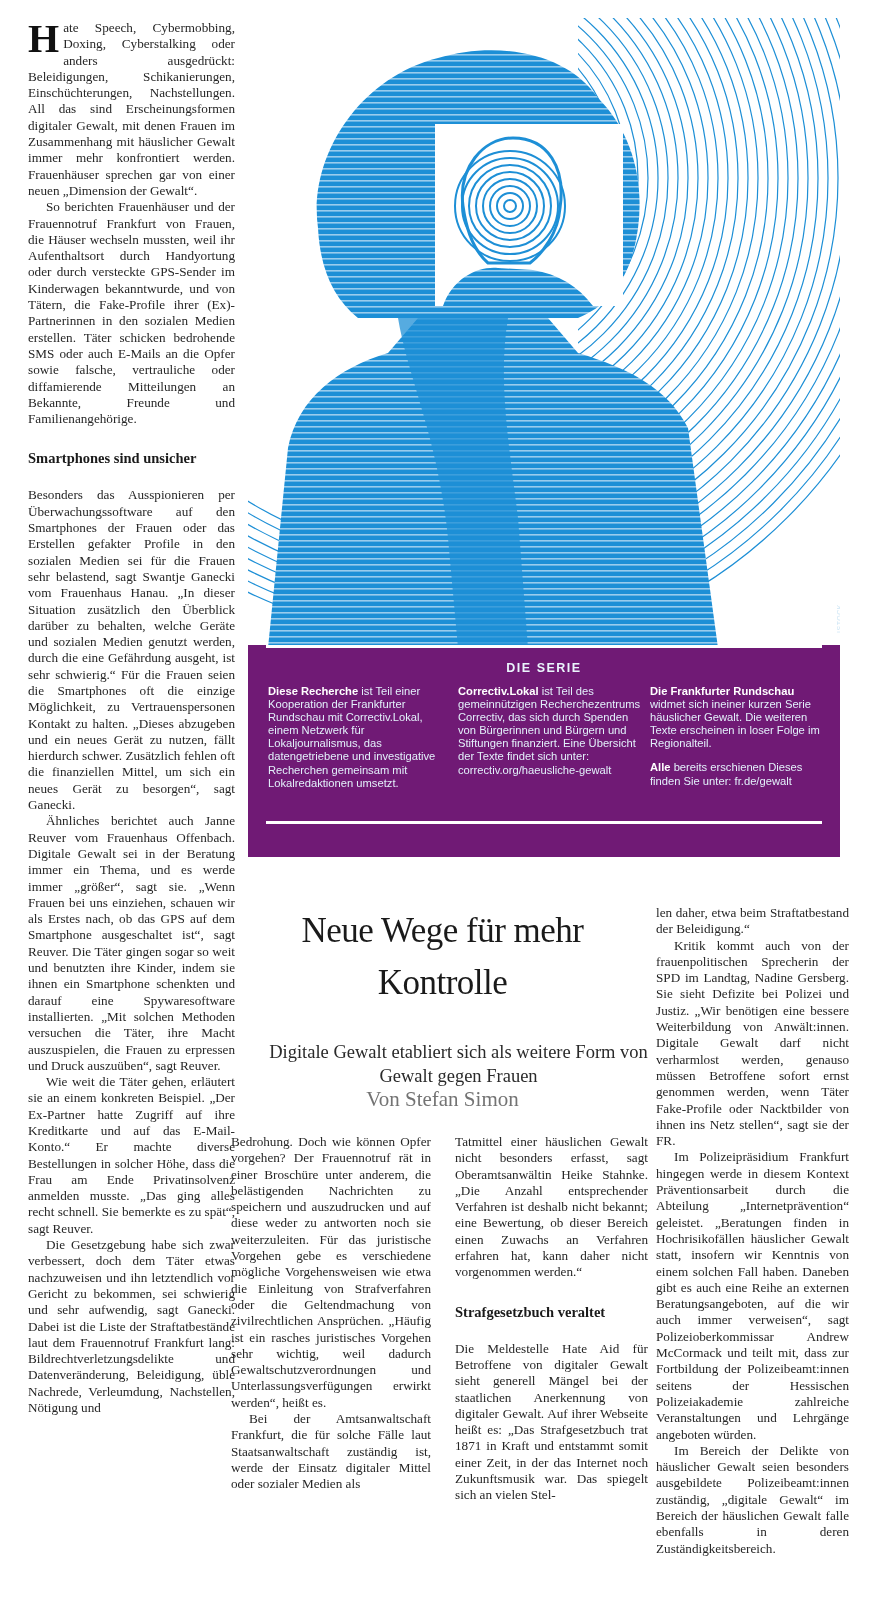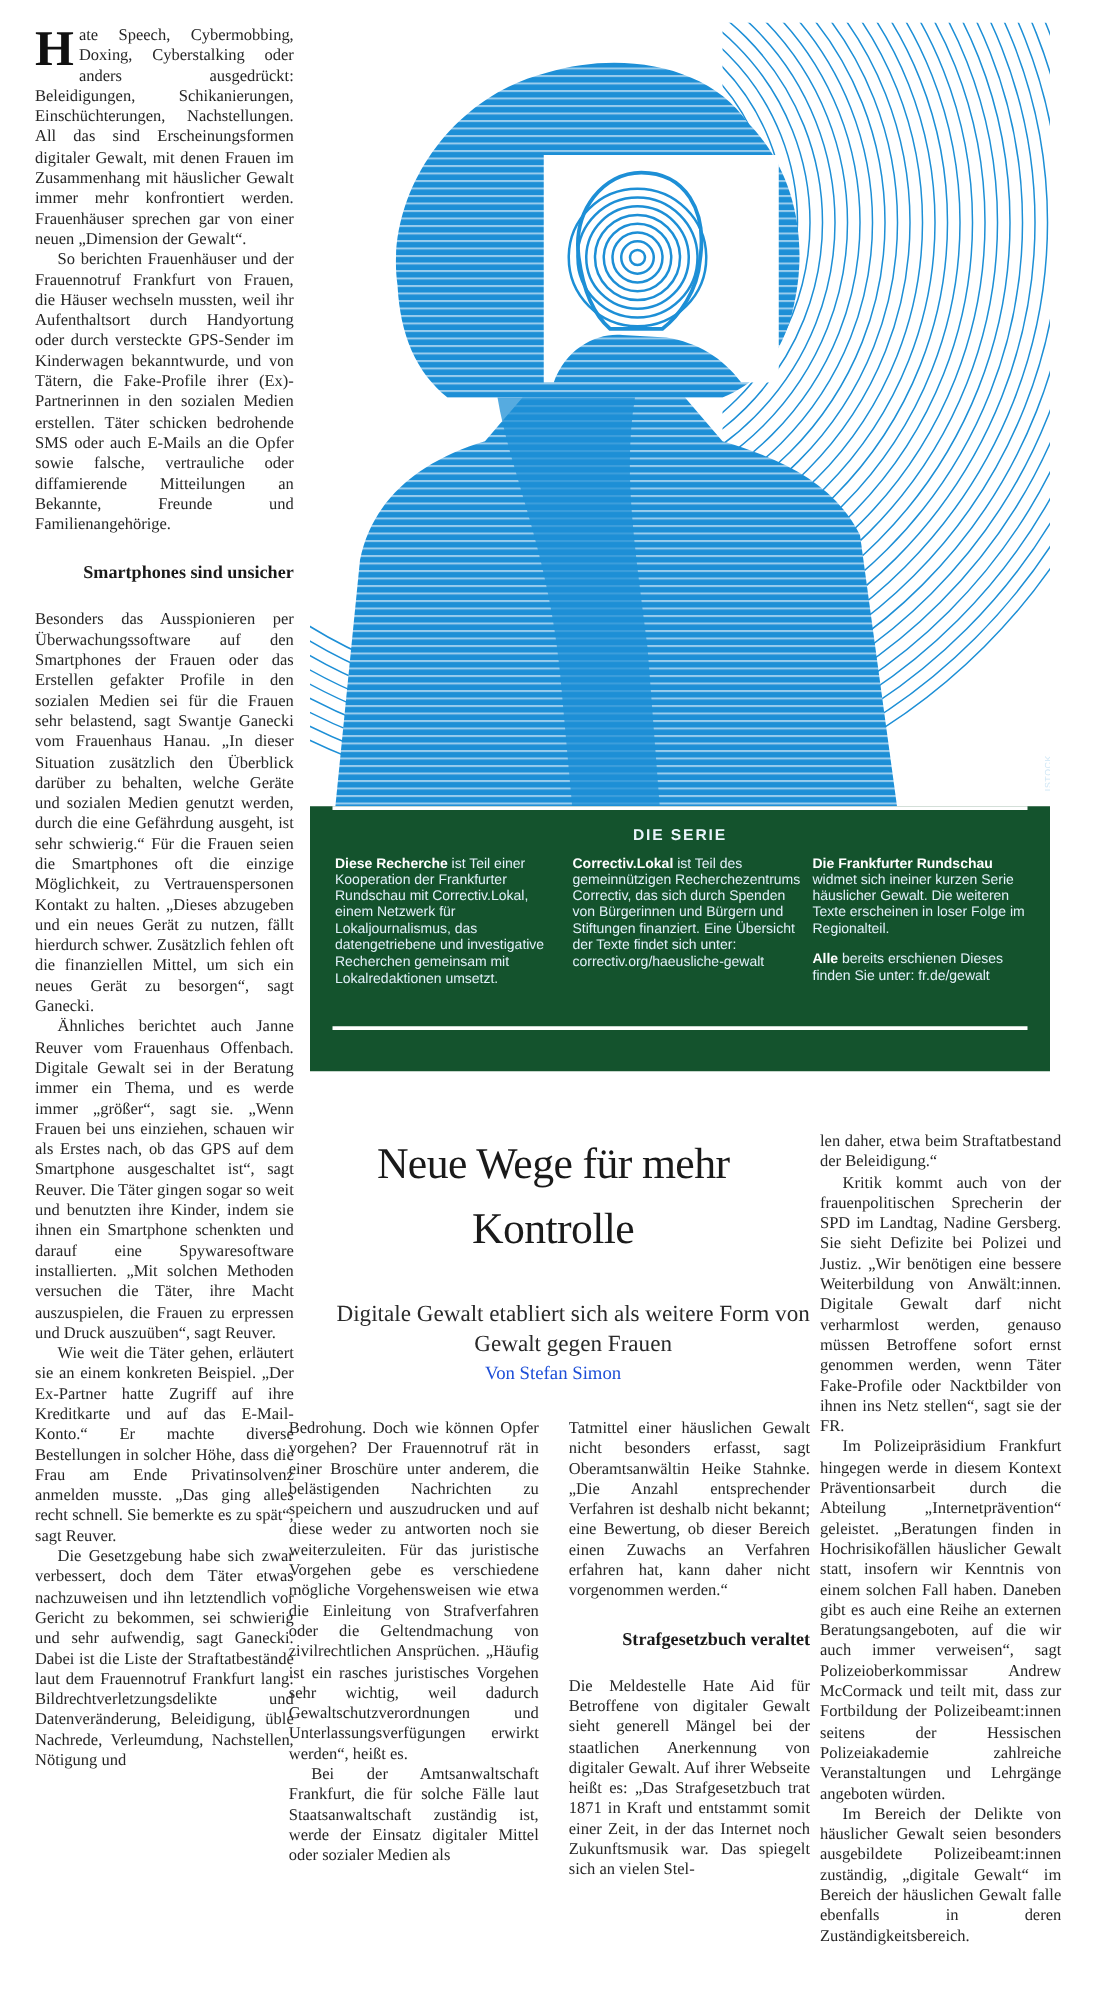--- a/index.html
+++ b/index.html
@@ -3,55 +3,55 @@
 <meta charset="utf-8">
 <style>
   html, body { margin: 0; padding: 0; background: #ffffff; }
   body { width: 894px; height: 1600px; position: relative; overflow: hidden;
          font-family: "Liberation Serif", "DejaVu Serif", serif; color: #222; }
   .col { position: absolute; font-size: 13.2px; line-height: 16.3px; text-align: justify;
          hyphens: manual; color: #262626; }
   .col p { margin: 0; text-indent: 18px; }
   .col p.first { text-indent: 0; }
   .col p.noindent { text-indent: 0; }
-  .subhead { font-weight: bold; font-size: 14.5px; line-height: 18px; margin: 22px 0 20px 0; color: #1a1a1a; text-align: right; }
+  .subhead { font-weight: bold; font-size: 14.5px; line-height: 18px; margin: 22px 0 20px 0; color: #1a1a1a; text-align: left; }
   .dropcap { float: left; font-size: 40px; line-height: 30px; font-weight: bold; margin: 4px 4px 0 0; color: #111; }
   #col1 { left: 28px; top: 20px; width: 207px; }
   #col2 { left: 231px; top: 1134px; width: 200px; }
   #col3 { left: 455px; top: 1134px; width: 193px; }
   #col4 { left: 656px; top: 905px; width: 193px; }
 
   
   #illustration { position: absolute; left: 248px; top: 18px; width: 592px; height: 630px; overflow: hidden; background: #fff; }
   #illustration svg { display: block; }
   .credit { position: absolute; right: 4px; top: 586px; font-family: "Liberation Sans", sans-serif;
             font-size: 7px; color: #cfe6f5; transform: rotate(-90deg); transform-origin: right top; letter-spacing: 0.5px; }
 
   
-  #serie { position: absolute; left: 248px; top: 645px; width: 592px; height: 212px; background: #14532d; }
+  #serie { position: absolute; left: 248px; top: 645px; width: 592px; height: 212px; background: #701a75; }
   #serie .rule { position: absolute; left: 18px; right: 18px; height: 3px; background: #ffffff; }
   #serie .rule.top { top: 0px; }
   #serie .rule.bottom { top: 176px; }
   #serie .title { position: absolute; top: 16px; left: 0; right: 0; text-align: center;
                   font-family: "Liberation Sans", sans-serif; font-weight: bold; font-size: 12.5px; letter-spacing: 1.5px; color: #eaf5fc; }
   #serie .sc { position: absolute; top: 40px; font-family: "Liberation Sans", sans-serif; font-size: 11.2px;
                line-height: 13.1px; color: #e3f1fb; }
   #serie .sc b { color: #ffffff; }
   #serie .sc p { margin: 0 0 11px 0; }
   #sc1 { left: 20px; width: 188px; }
   #sc2 { left: 210px; width: 186px; }
   #sc3 { left: 402px; width: 180px; }
 
   
   #headline { position: absolute; left: 240px; top: 905px; width: 405px; text-align: center;
               font-size: 35px; line-height: 52px; color: #1a1a1a; font-weight: normal; margin: 0; letter-spacing: -0.5px; }
   #subline { position: absolute; left: 240px; top: 1024px; width: 405px; text-align: center;
              font-size: 18.5px; line-height: 24px; color: #2a2a2a; margin: 16px; }
   #byline { position: absolute; left: 240px; top: 1088px; width: 405px; text-align: center;
-            font-size: 15px; line-height: 22px; color: #1d4ed8; }
+            font-size: 21px; line-height: 22px; color: #737373; }
 </style>
 </head>
 <body>
 
 <div id="col1" class="col">
   <p class="first"><span class="dropcap">H</span><span>ate Speech, Cybermobbing, Doxing, Cyberstalking oder anders ausgedrückt: Beleidigungen, Schikanierungen, Einschüchterungen, Nachstellungen. All das sind Erscheinungsformen digitaler Gewalt, mit denen Frauen im Zusammenhang mit häuslicher Gewalt immer mehr konfrontiert werden. Frauenhäuser sprechen gar von einer neuen „Dimension der Gewalt“.</span></p>
   <p>So berichten Frauenhäuser und der Frauennotruf Frankfurt von Frauen, die Häuser wechseln mussten, weil ihr Aufenthaltsort durch Handyortung oder durch versteckte GPS-Sender im Kinderwagen bekanntwurde, und von Tätern, die Fake-Profile ihrer (Ex)-Partnerinnen in den sozialen Medien erstellen. Täter schicken bedrohende SMS oder auch E-Mails an die Opfer sowie falsche, vertrauliche oder diffamierende Mitteilungen an Bekannte, Freunde und Familienangehörige.</p>
   <div class="subhead">Smartphones sind unsicher</div>
   <p class="noindent">Besonders das Ausspionieren per Überwachungssoftware auf den Smartphones der Frauen oder das Erstellen gefakter Profile in den sozialen Medien sei für die Frauen sehr belastend, sagt Swantje Ganecki vom Frauenhaus Hanau. „In dieser Situation zusätzlich den Überblick darüber zu behalten, welche Geräte und sozialen Medien genutzt werden, durch die eine Gefährdung ausgeht, ist sehr schwierig.“ Für die Frauen seien die Smartphones oft die einzige Möglichkeit, zu Vertrauenspersonen Kontakt zu halten. „Dieses abzugeben und ein neues Gerät zu nutzen, fällt hierdurch schwer. Zusätzlich fehlen oft die finanziellen Mittel, um sich ein neues Gerät zu besorgen“, sagt Ganecki.</p>
   <p>Ähnliches berichtet auch Janne Reuver vom Frauenhaus Offenbach. Digitale Gewalt sei in der Beratung immer ein Thema, und es werde immer „größer“, sagt sie. „Wenn Frauen bei uns einziehen, schauen wir als Erstes nach, ob das GPS auf dem Smartphone ausgeschaltet ist“, sagt Reuver. Die Täter gingen sogar so weit und benutzten ihre Kinder, indem sie ihnen ein Smartphone schenkten und darauf eine Spywaresoftware installierten. „Mit solchen Methoden versuchen die Täter, ihre Macht auszuspielen, die Frauen zu erpressen und Druck auszuüben“, sagt Reuver.</p>

